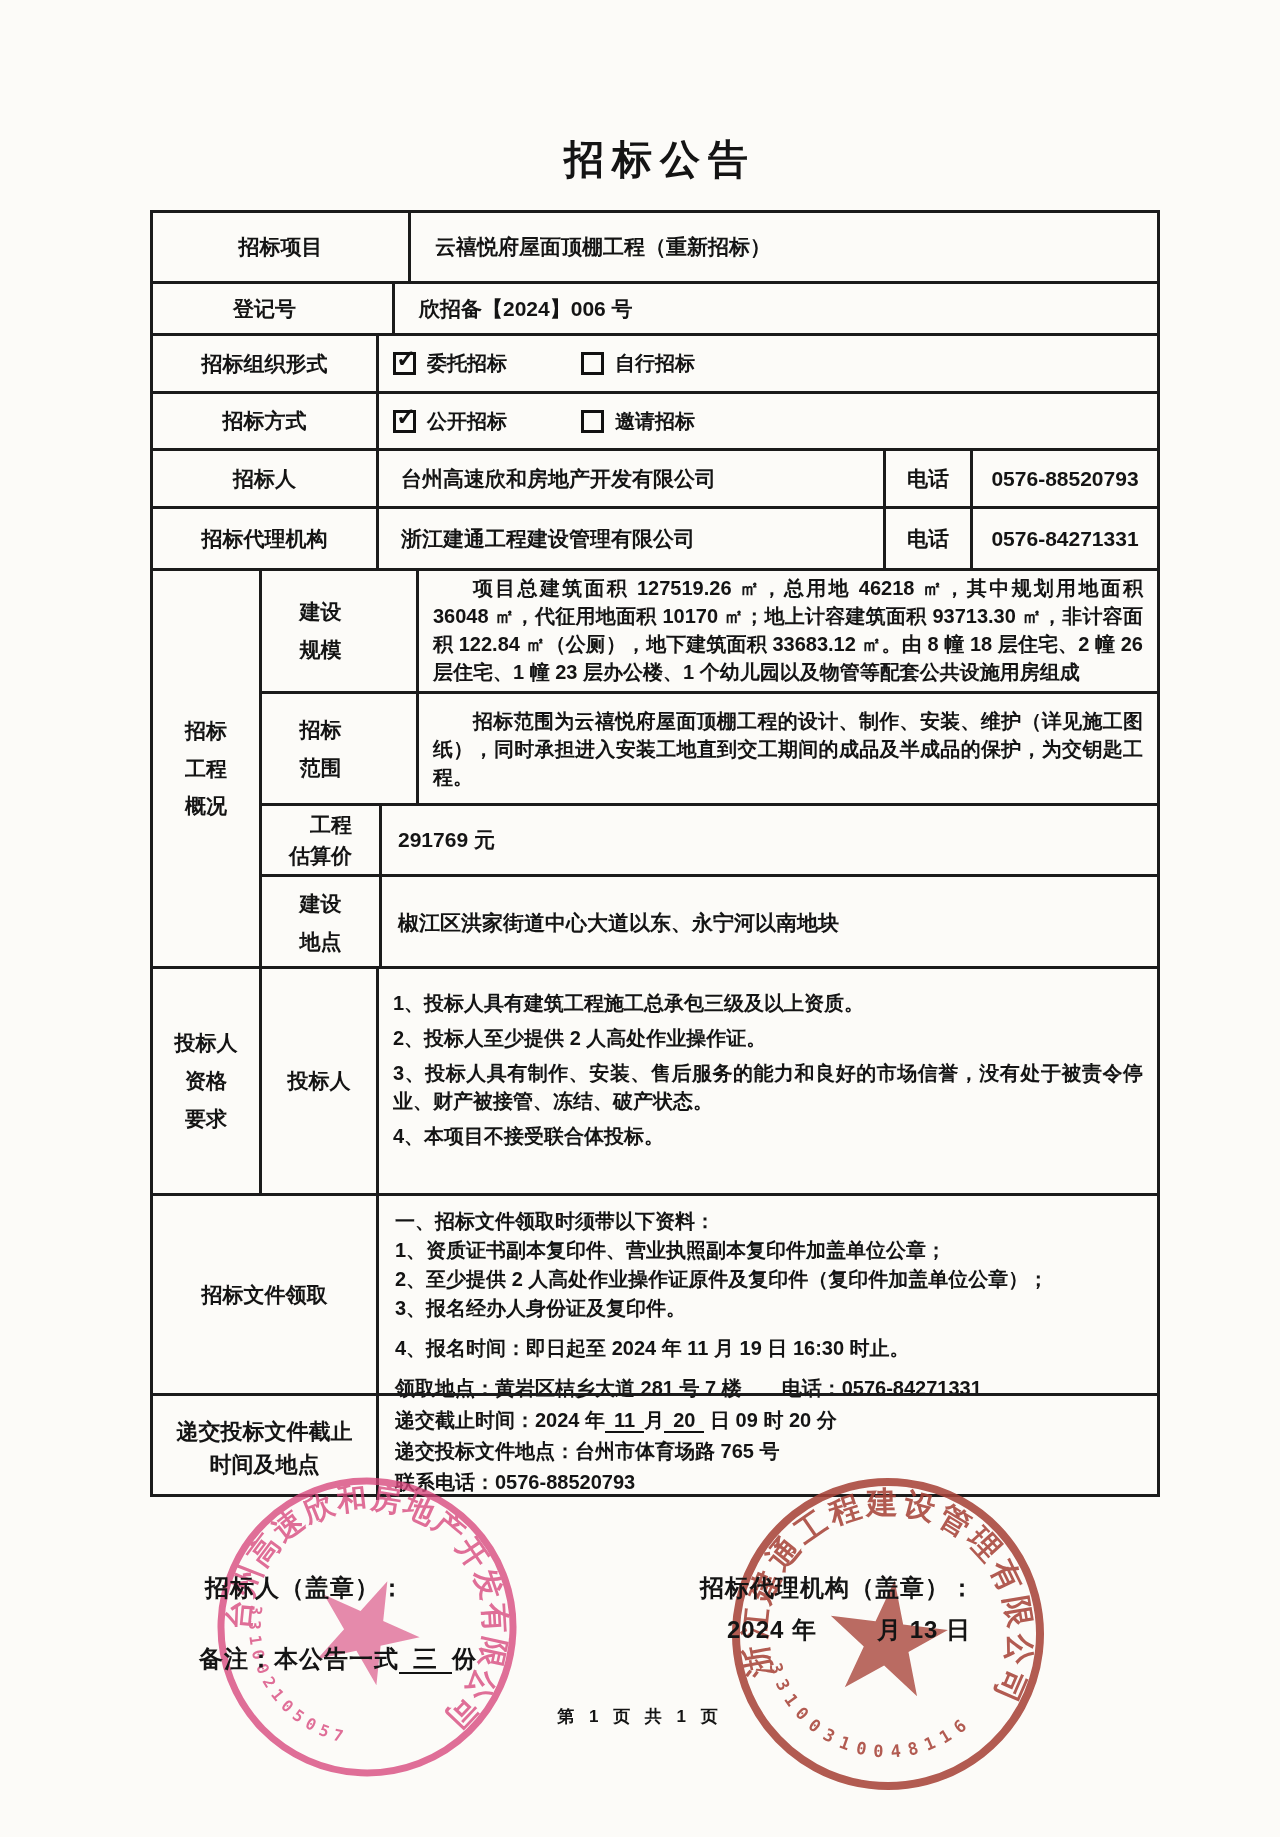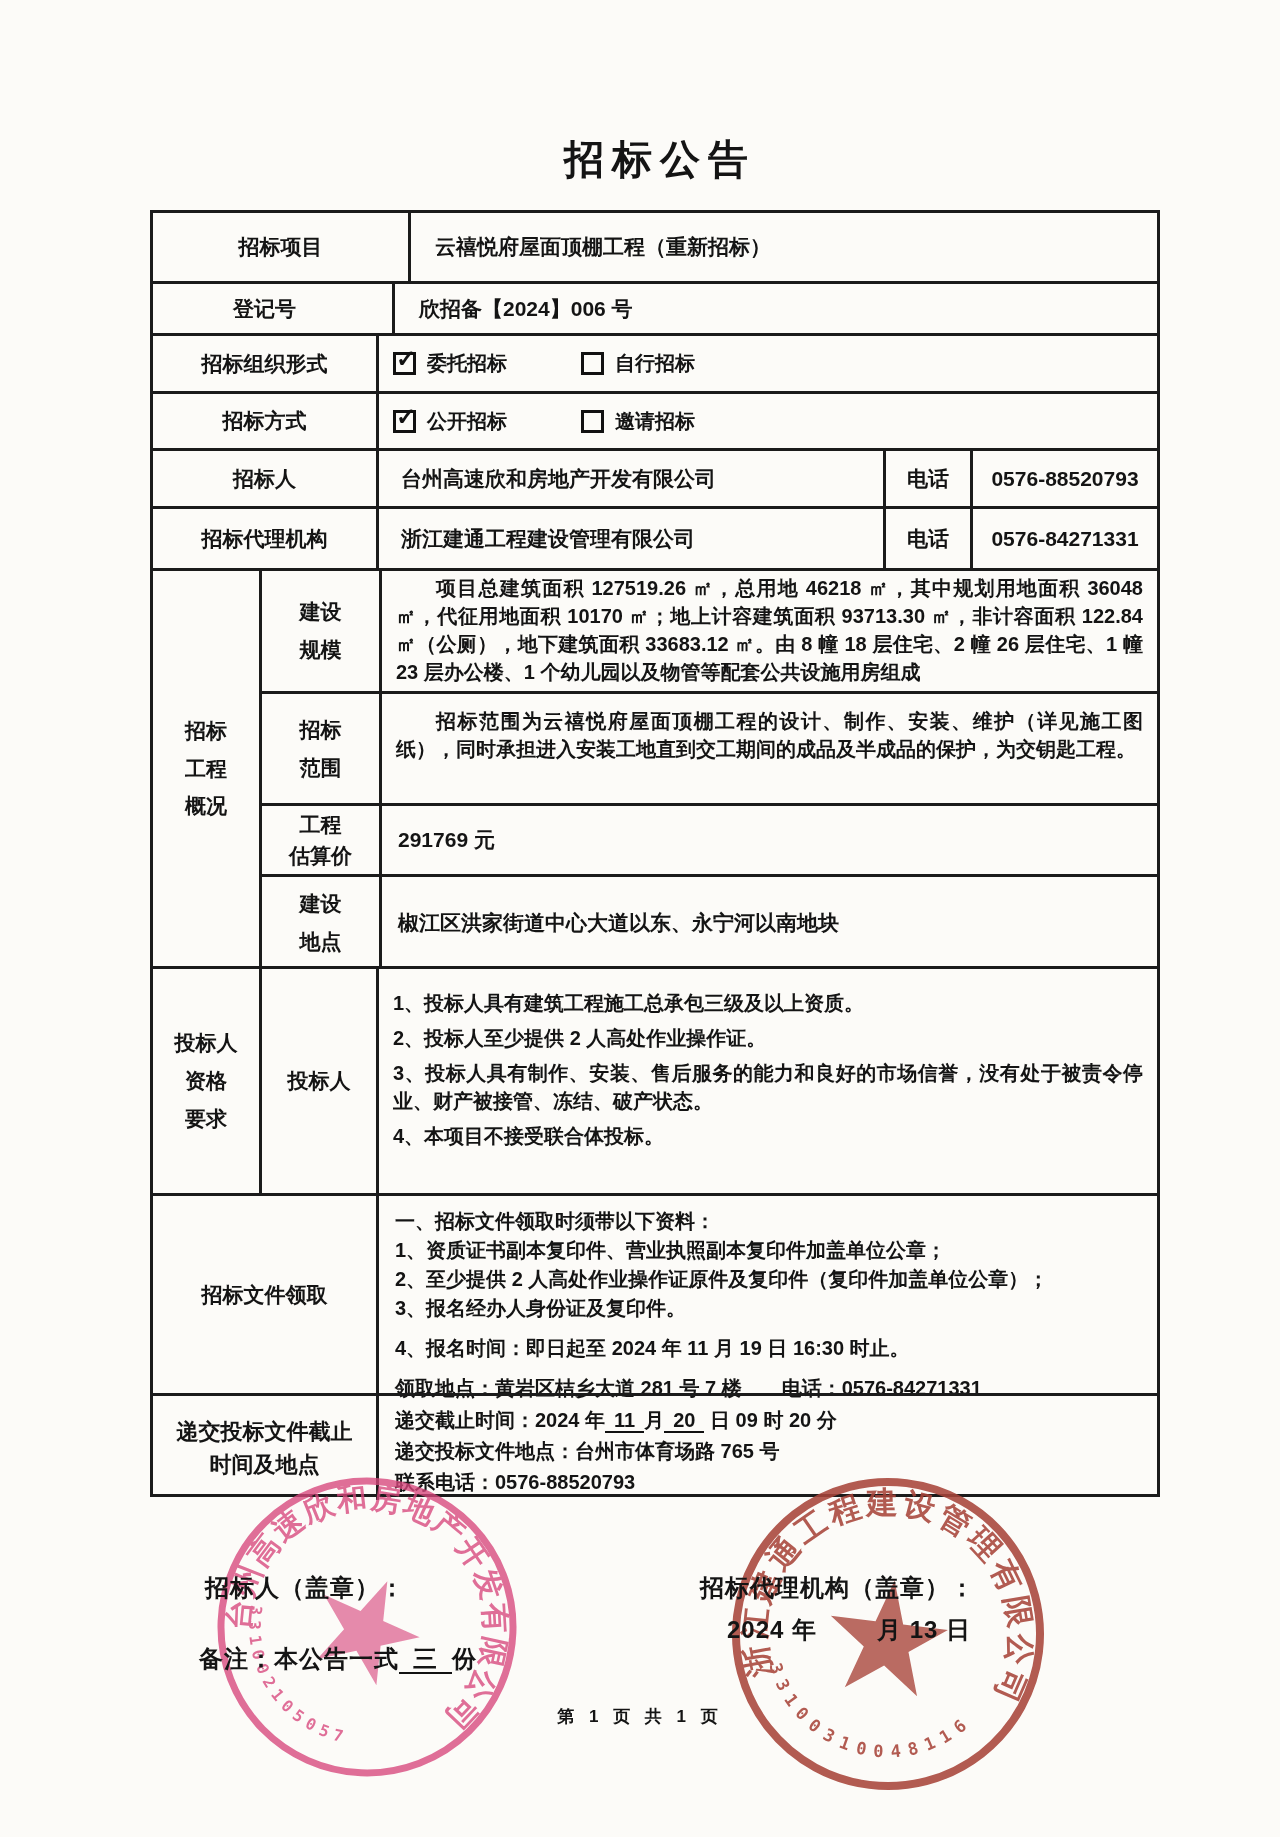--- a/index.html
+++ b/index.html
@@ -22,28 +22,28 @@
   .tr:first-child { border-top:none;padding-left:16px; }
   .cell { border-left:3px solid #1b1b1b; box-sizing:border-box; }
   .cell:first-child { border-left:none; }
   .lab {
     width:223px; flex-shrink:0; display:flex; align-items:center; justify-content:center;
     font-size:21px; font-weight:700; text-align:center; white-space:pre-line; line-height:1.5;
   }
   .grp { width:106px; flex-shrink:0; display:flex; align-items:center; justify-content:center;
     font-size:21px; font-weight:700; text-align:center; white-space:pre-line; line-height:1.8; }
   .sub { width:117px; flex-shrink:0; display:flex; align-items:center; justify-content:center;
-    font-size:21px; font-weight:700; text-align:center; white-space:pre-line; line-height:1.8; }
+    font-size:21px; font-weight:700; text-align:right; white-space:pre-line; line-height:1.8; }
   .content { flex:1; display:flex; align-items:center; padding-left:24px; font-size:21px; font-weight:600;margin-left:16px; }
   .inner { flex:1; display:flex; flex-direction:column; }
   .irow { display:flex; border-top:3px solid #1b1b1b; box-sizing:border-box; flex-shrink:0; }
   .irow:first-child { border-top:none; }
   .para {
     flex:1; font-size:20px; font-weight:600; line-height:28px;
-    padding:3px 14px 16px 14px; text-indent:2em; text-align:justify;
+    padding:3px 14px 16px 14px; text-indent:2em; text-align:justify;margin-left:37px;
   }
   .para.pad-top { padding-top:13px; }
   .center-v { flex:1; display:flex; align-items:center; padding-left:16px; font-size:21px; font-weight:600; }
   .opts { flex:1; display:flex; align-items:center; padding-left:14px; font-size:20px; font-weight:700; }
   .box { width:17px; height:17px; border:3px solid #111; position:relative; margin-right:11px; flex-shrink:0; }
   .box.checked::after { content:"✓"; position:absolute; left:0px; top:-10px; font-size:24px; font-weight:900; color:#111; }
   .opt2 { margin-left:74px; display:flex; align-items:center; }
   .opt1 { display:flex; align-items:center; }
   .company { flex:1; display:flex; align-items:center; padding-left:22px; font-size:21px; font-weight:600; }
   .tel { width:87px; flex-shrink:0; display:flex; align-items:center; justify-content:center; font-size:21px; font-weight:700; }

